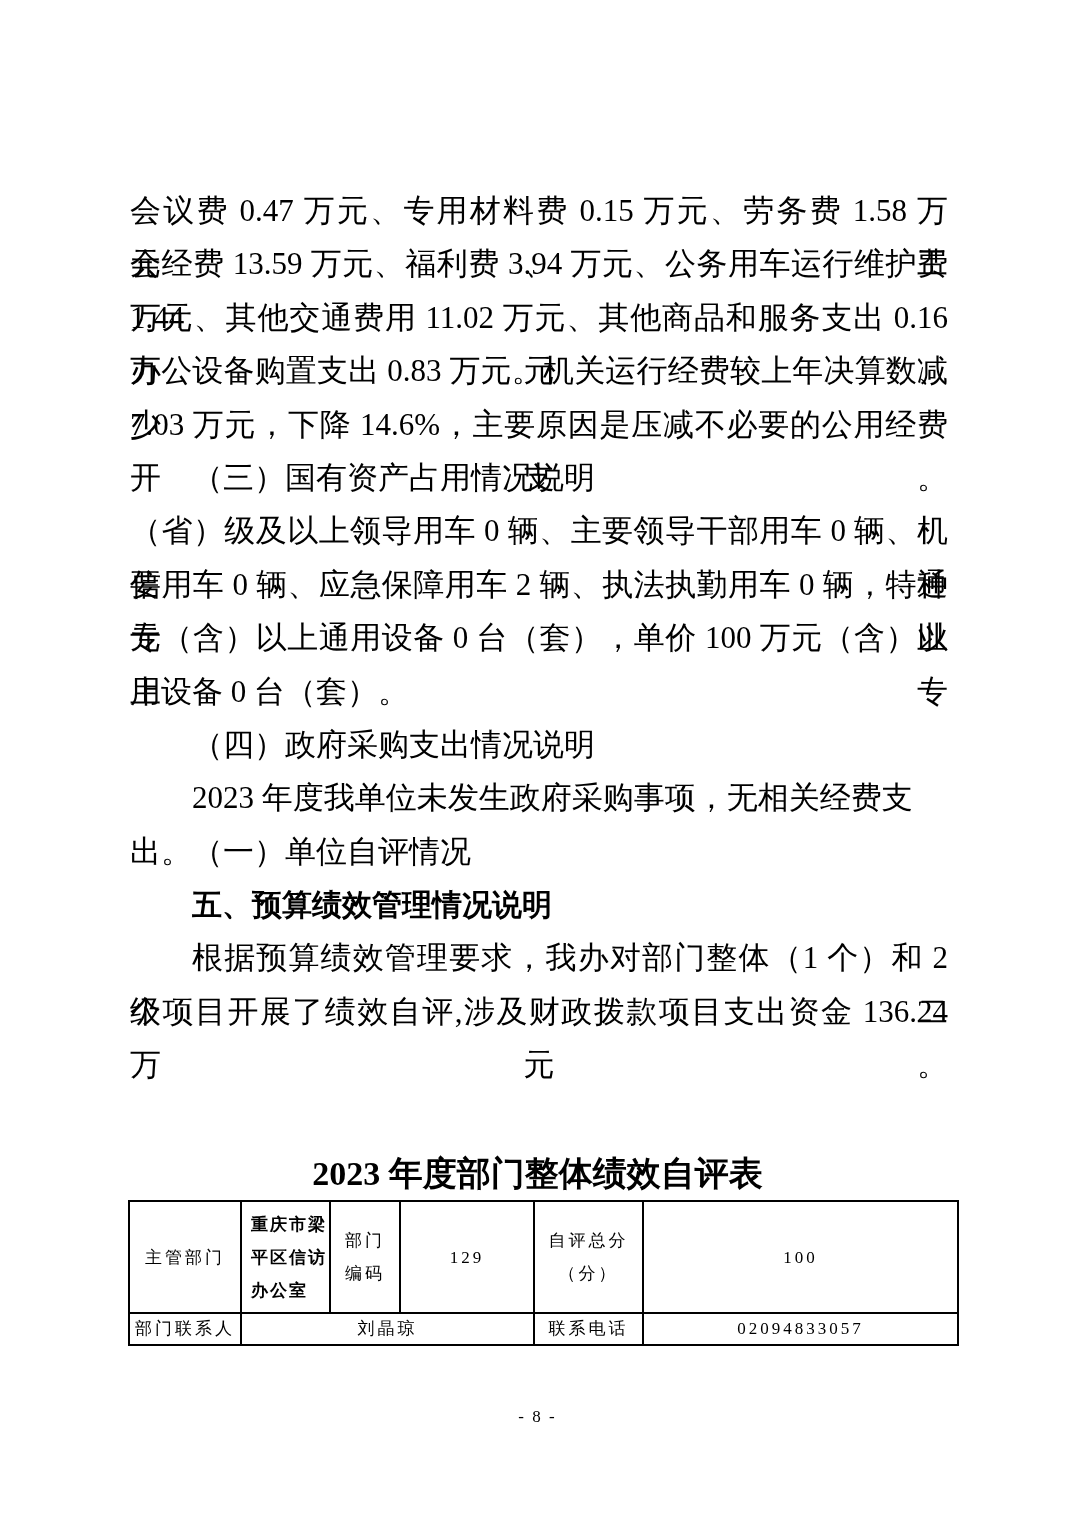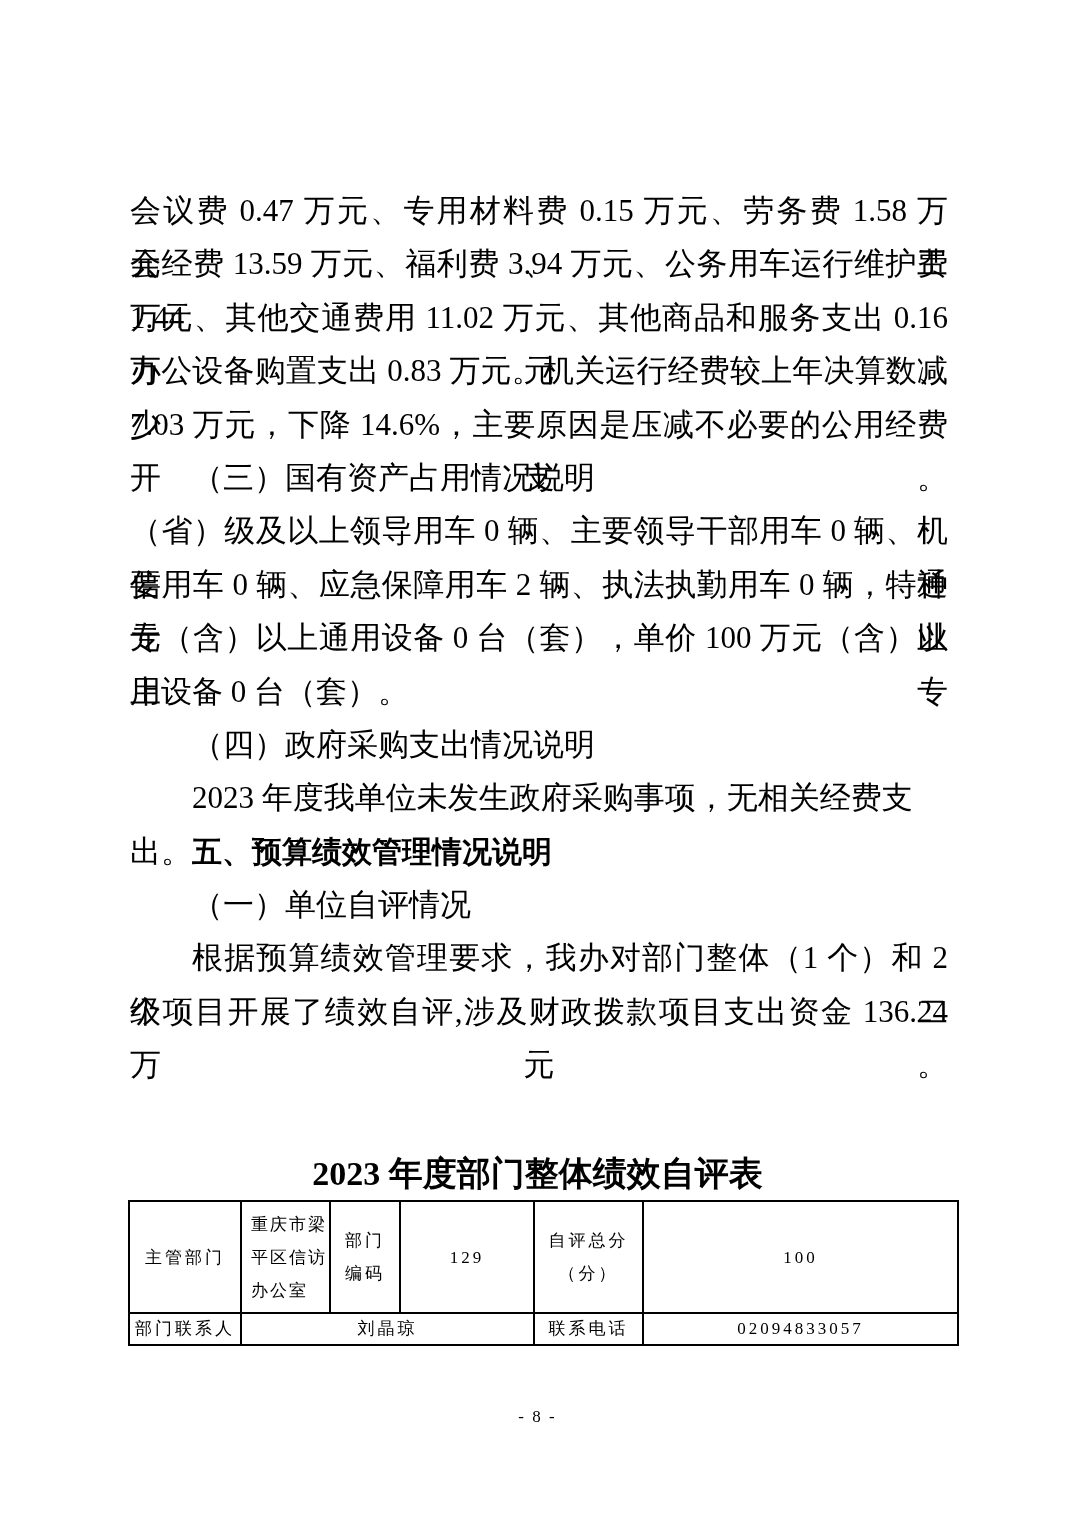--- a/index.html
+++ b/index.html
@@ -35,21 +35,21 @@
   table.selftable td {
     border:2px solid #000; padding:0; vertical-align:middle;
     font-size:17px; letter-spacing:3px; text-align:center; line-height:33px;
   }
   tr.r1 { height:112px; }
   tr.r2 { height:32px; }
   tr.r2 td { line-height:28px; white-space:nowrap; }
   .cell-left { text-align:left; }
   .wrapbox { display:inline-block; letter-spacing:2px; text-align:left; vertical-align:middle; }
   .wrapbox.center { text-align:center; letter-spacing:3px; }
-  .w-dept { width:78px; }
+  .w-dept { width:78px;font-weight:bold; }
   .w-code { width:44px; }
   .w-score { width:84px; }
   .num { font-size:20px; letter-spacing:1px; font-family:"Liberation Serif","DejaVu Serif",serif; }
   .val-left { text-align:left; padding-left:12px; }
   .phone { font-size:21px; letter-spacing:1px; }
 
   .footer {
     position:absolute; left:0; top:1406px; width:1075px; height:22px;
     line-height:22px; text-align:center; font-size:17px; letter-spacing:2px;
   }
@@ -65,22 +65,22 @@
     <div class="line j">万元、其他交通费用 11.02 万元、其他商品和服务支出 0.16 万元、</div>
     <div class="line j">办公设备购置支出 0.83 万元。机关运行经费较上年决算数减少</div>
     <div class="line j">7.03 万元，下降 14.6%，主要原因是压减不必要的公用经费开支。</div>
     <div class="line kai indent">（三）国有资产占用情况说明</div>
     <div class="line j">（省）级及以上领导用车 0 辆、主要领导干部用车 0 辆、机要通</div>
     <div class="line j">信用车 0 辆、应急保障用车 2 辆、执法执勤用车 0 辆，特种专业</div>
     <div class="line j">元（含）以上通用设备 0 台（套），单价 100 万元（含）以上专</div>
     <div class="line">用设备 0 台（套）。</div>
     <div class="line kai indent">（四）政府采购支出情况说明</div>
     <div class="line indent">2023 年度我单位未发生政府采购事项，无相关经费支出。</div>
+    <div class="line kai indent">（一）单位自评情况</div>
     <div class="line hei indent">五、预算绩效管理情况说明</div>
-    <div class="line kai indent">（一）单位自评情况</div>
     <div class="line j indent">根据预算绩效管理要求，我办对部门整体（1 个）和 2 个二</div>
     <div class="line j">级项目开展了绩效自评,涉及财政拨款项目支出资金 136.24 万元。</div>
   </div>
 
   <div class="doc-title">2023 年度部门整体绩效自评表</div>
 
   <table class="selftable">
     <colgroup>
       <col style="width:112px">
         <col style="width:89px">

